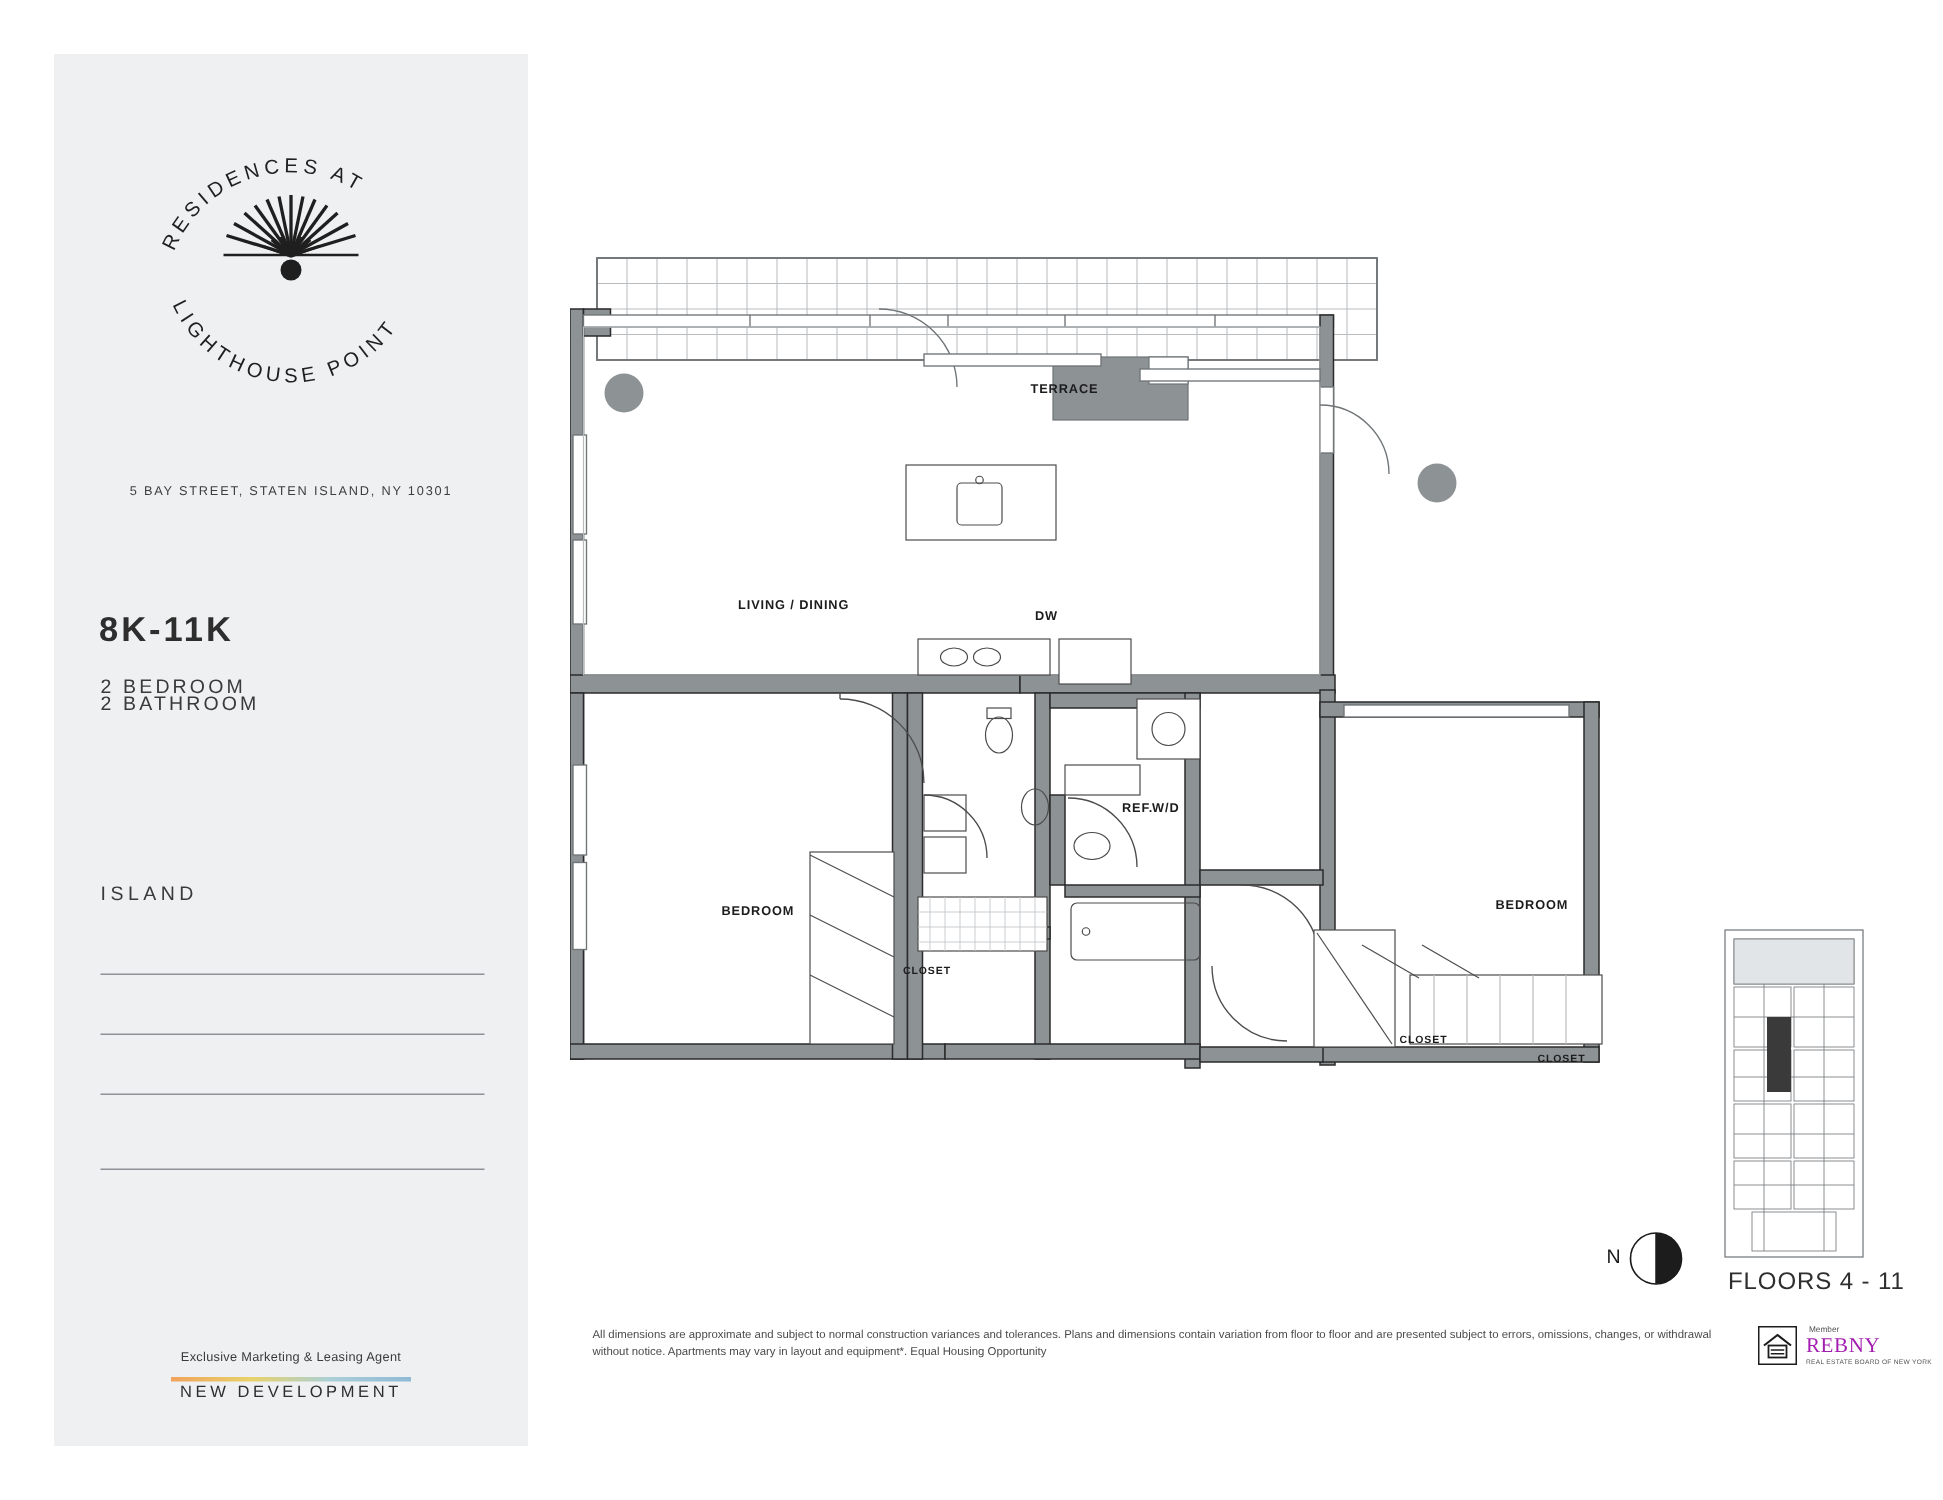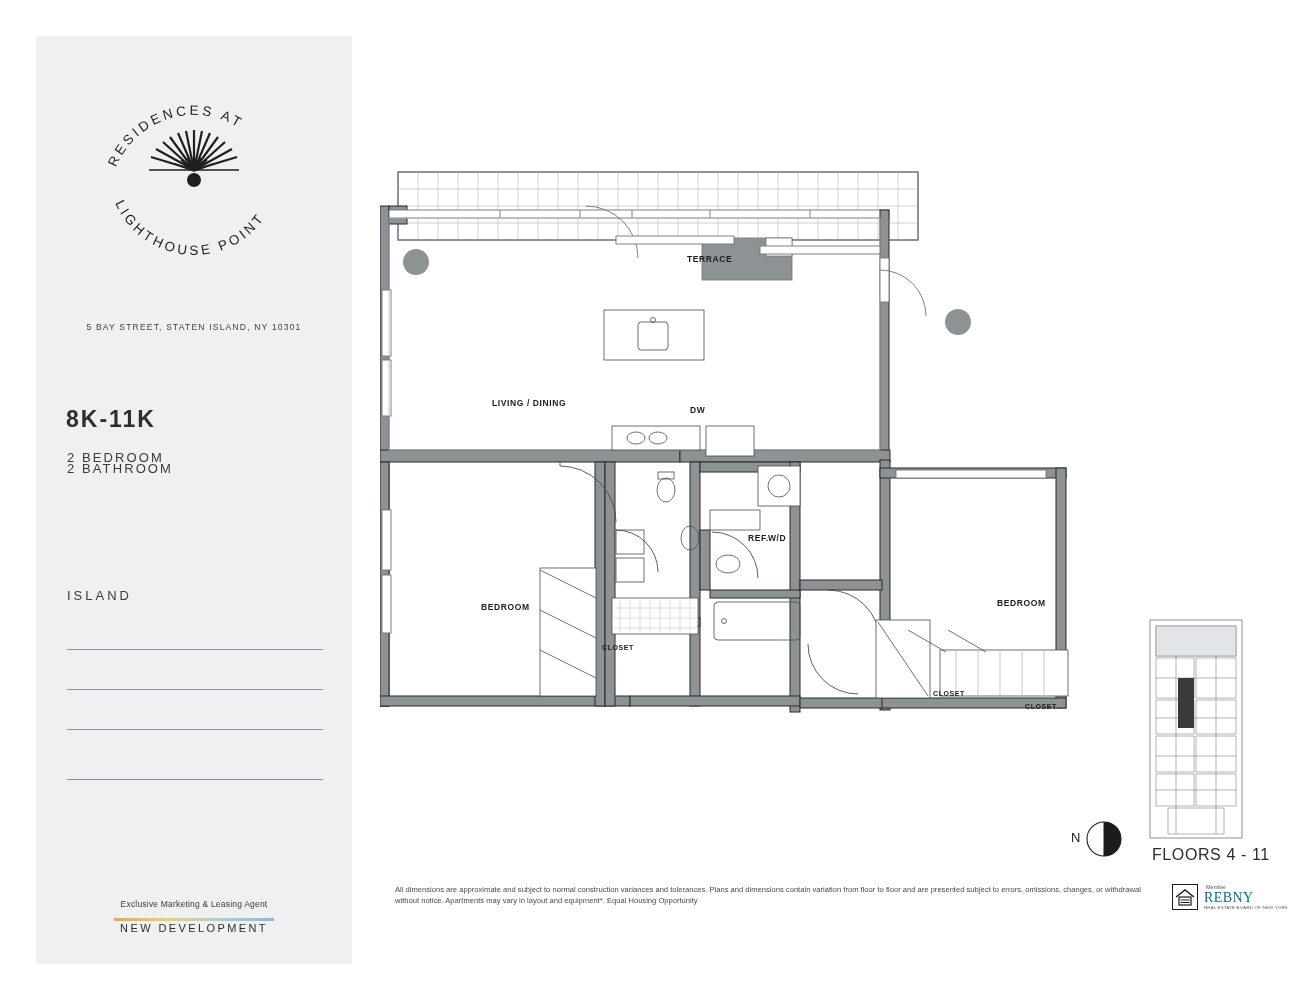--- a/index.html
+++ b/index.html
@@ -217,21 +217,21 @@
     top: 884px;
     font-size: 5.5px;
     color: #555;
   }
   #rebny-name {
     position: absolute;
     left: 1204px;
     top: 890px;
     font-family: "Liberation Serif", serif;
     font-size: 14px;
-    color: #0369a1;
+    color: #a21caf;
     letter-spacing: 0.4px;
   }
   #rebny-sub {
     position: absolute;
     left: 1204px;
     top: 905px;
     font-size: 4.4px;
     color: #555;
     letter-spacing: 0.2px;
   }

